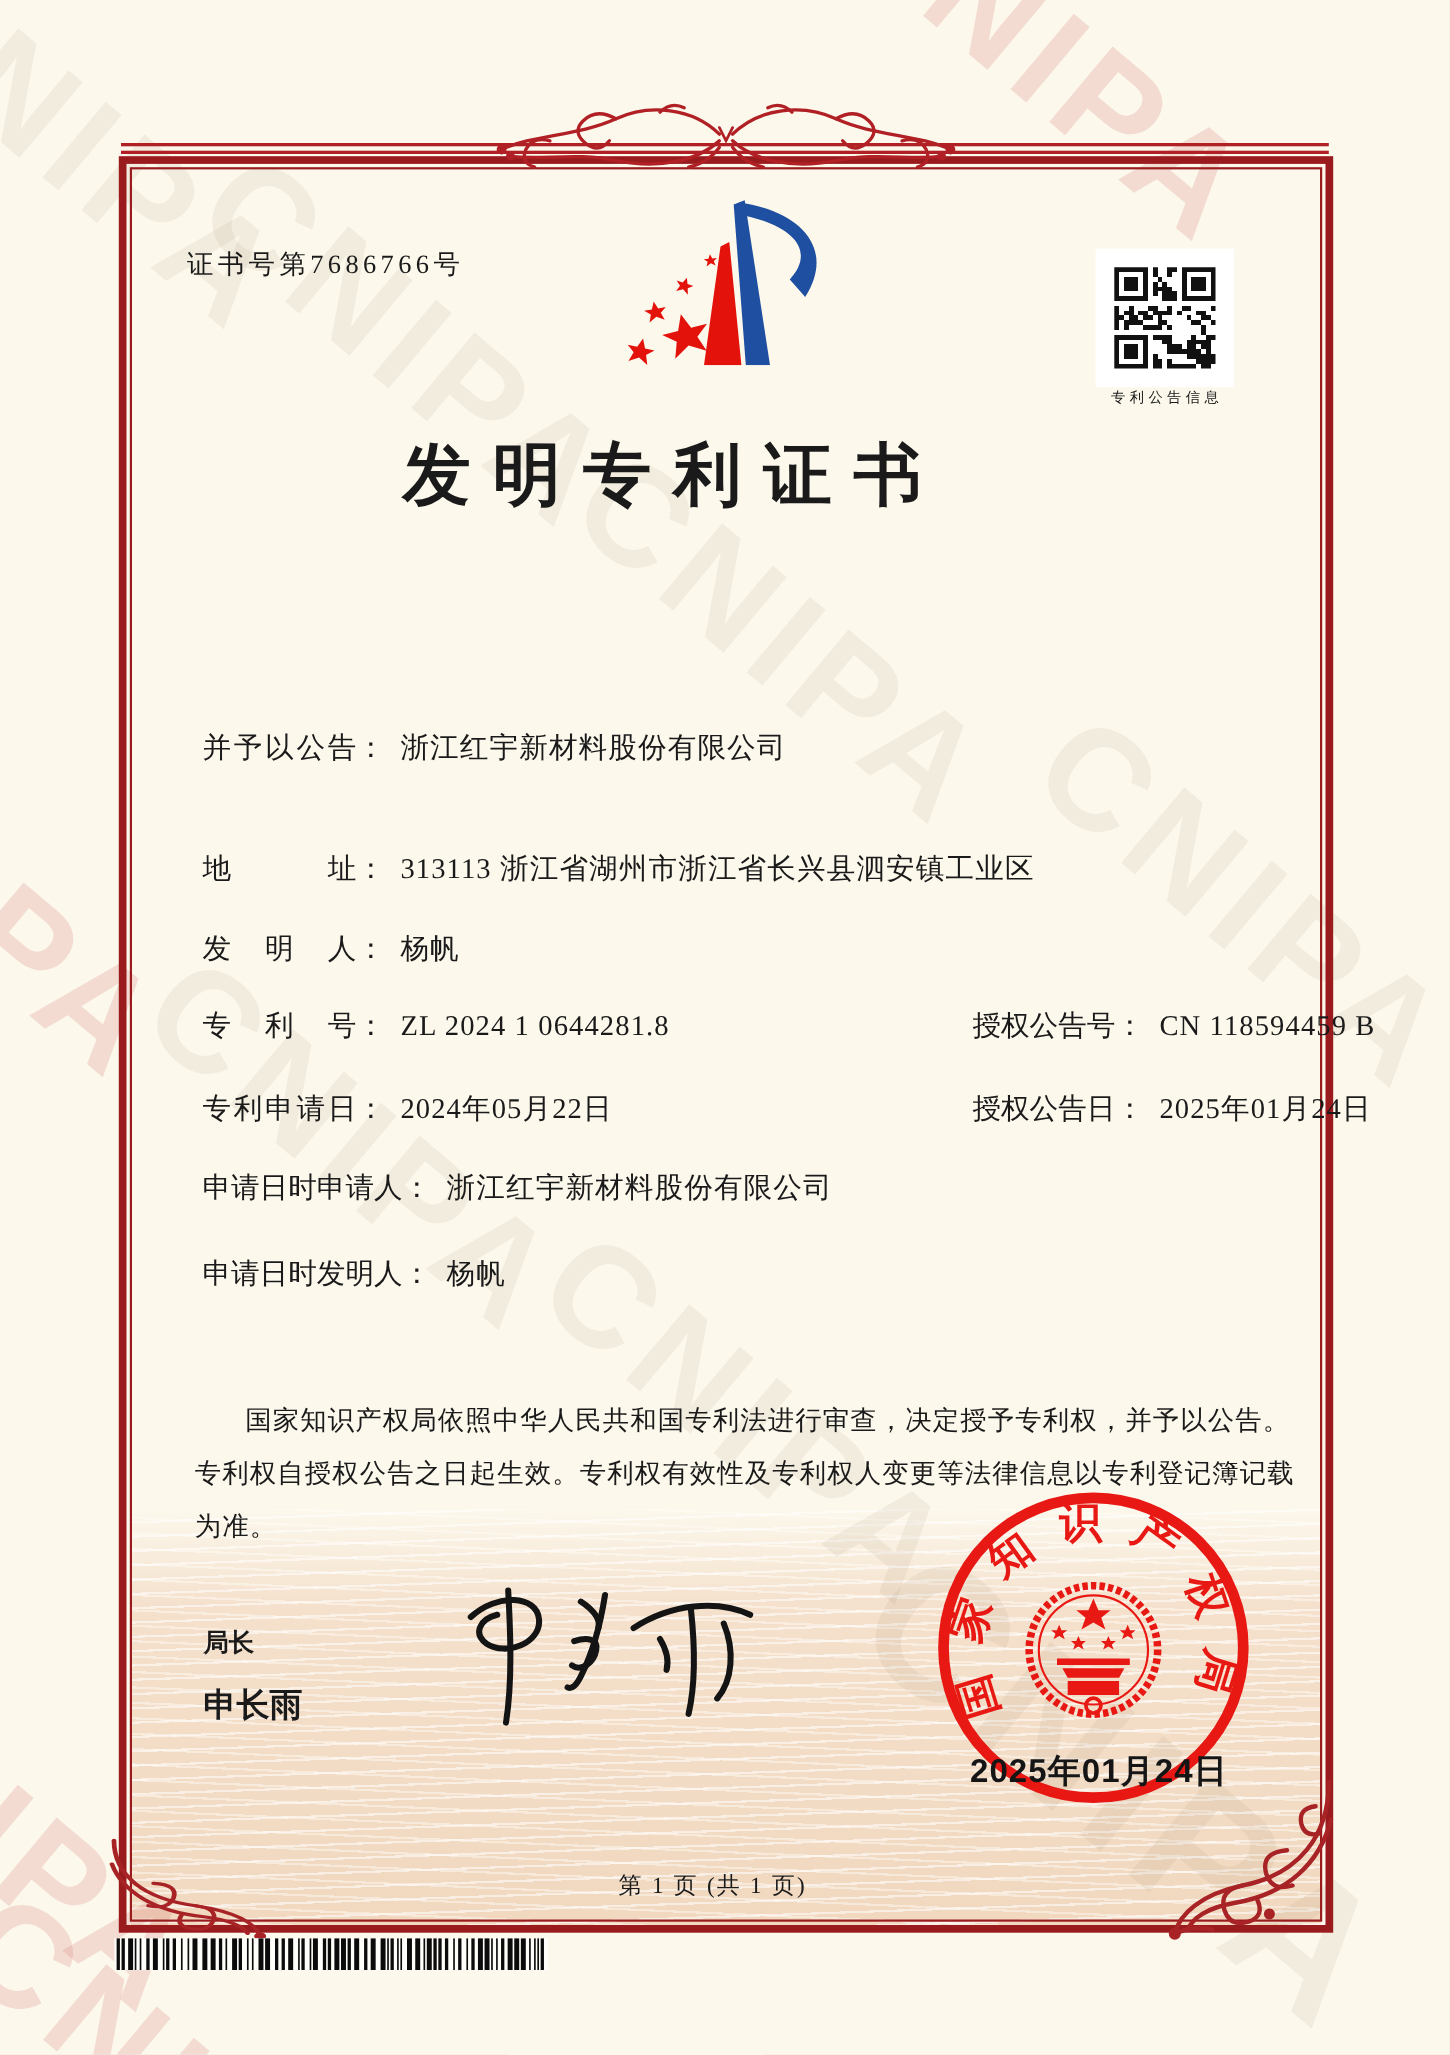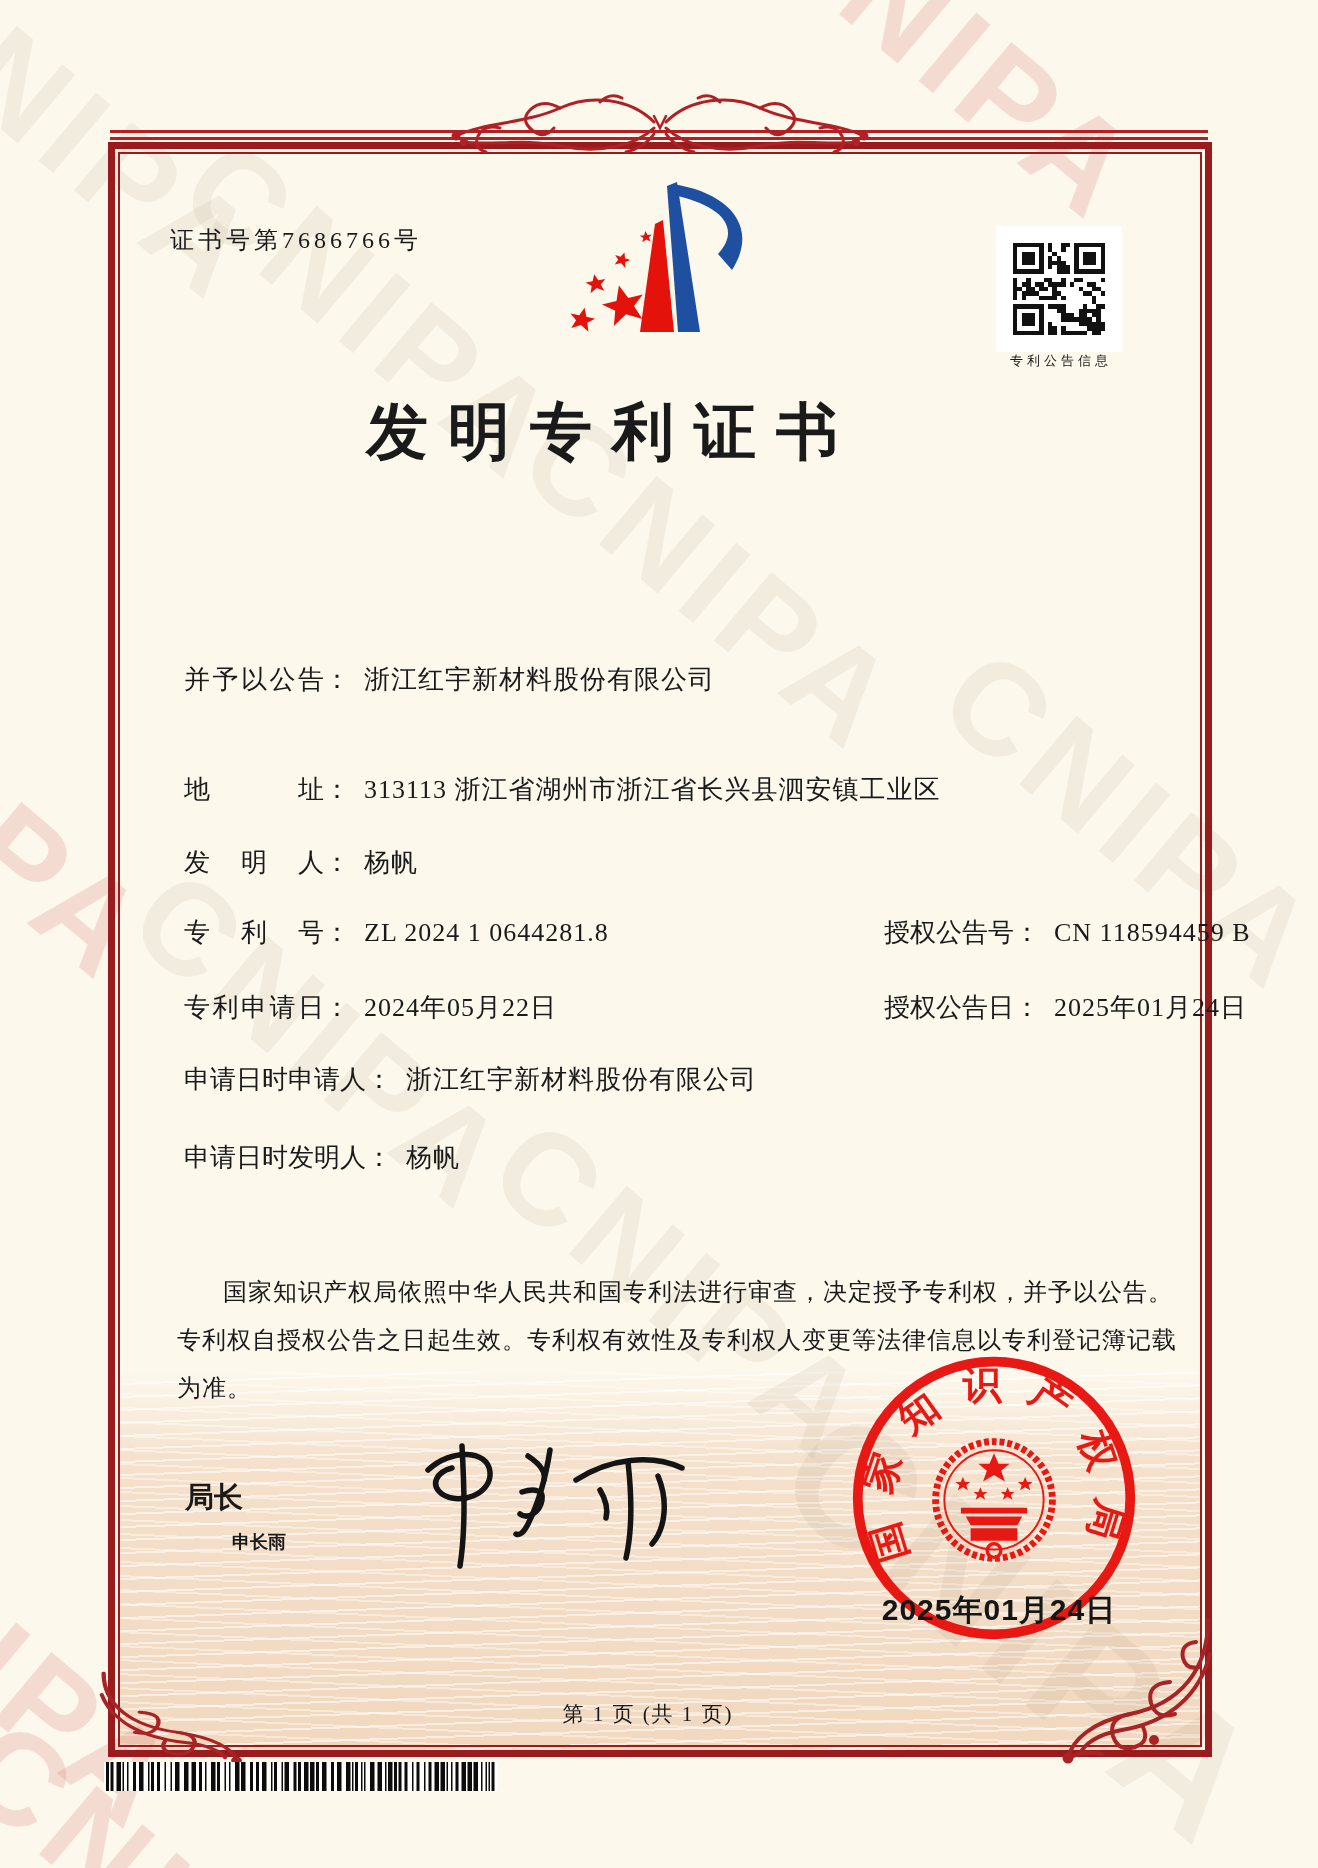--- a/index.html
+++ b/index.html
@@ -51,24 +51,24 @@
   .r-f0{top:552px;} .r-f1{top:662px;} .r-f2{top:772px;} .r-f3{top:845px;}
   .r-d0{top:915px;width:1020px;} .r-d1{top:990px;width:1020px;}
   .r-e0{top:1062px;} .r-e1{top:1140px;}
 
   
   .statement{position:absolute;left:177px;top:1268px;width:1020px;font-size:24px;line-height:48px;
              letter-spacing:1px;z-index:5;}
   .statement .l1{padding-left:46px;}
 
   
-  .director-label{position:absolute;left:185px;top:1478px;font-size:29px;z-index:5;
+  .director-label{position:absolute;left:185px;top:1478px;font-size:23px;z-index:5;
         font-family:"Liberation Sans","DejaVu Sans",sans-serif;font-weight:600;}
-  .director-name{position:absolute;left:185px;top:1530px;font-size:18px;z-index:5;
-        font-family:"Liberation Sans","DejaVu Sans",sans-serif;font-weight:600;margin-left:47px;}
+  .director-name{position:absolute;left:185px;top:1530px;font-size:30px;z-index:5;
+        font-family:"Liberation Sans","DejaVu Sans",sans-serif;font-weight:600;}
   .signature{position:absolute;left:400px;top:1428px;width:300px;height:150px;z-index:6;}
 
   
   .seal{position:absolute;left:848px;top:1352px;width:292px;height:292px;z-index:6;opacity:.96;}
   .seal-date{position:absolute;left:864px;top:1590px;width:270px;text-align:center;z-index:7;
              font-family:"Liberation Sans","DejaVu Sans",sans-serif;font-weight:bold;
              font-size:30px;color:#151515;letter-spacing:1px;}
 
   
   .page-indicator{position:absolute;left:0;width:1296px;top:1700px;text-align:center;font-size:21px;

